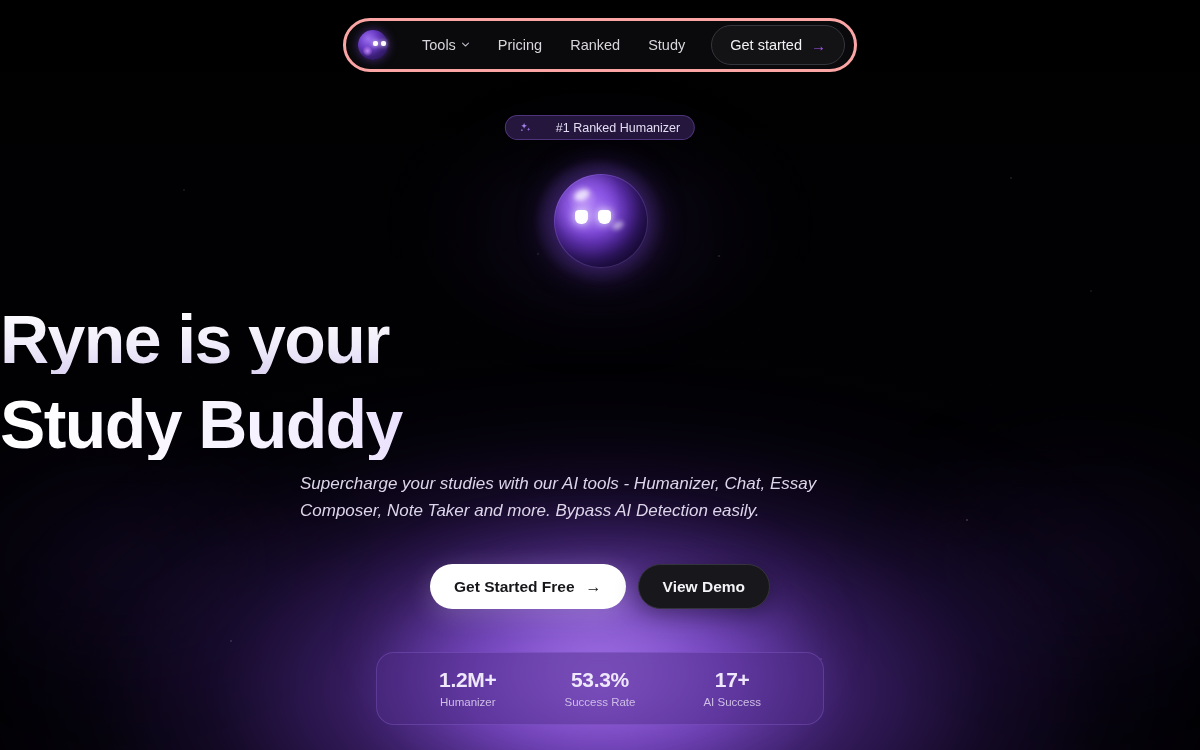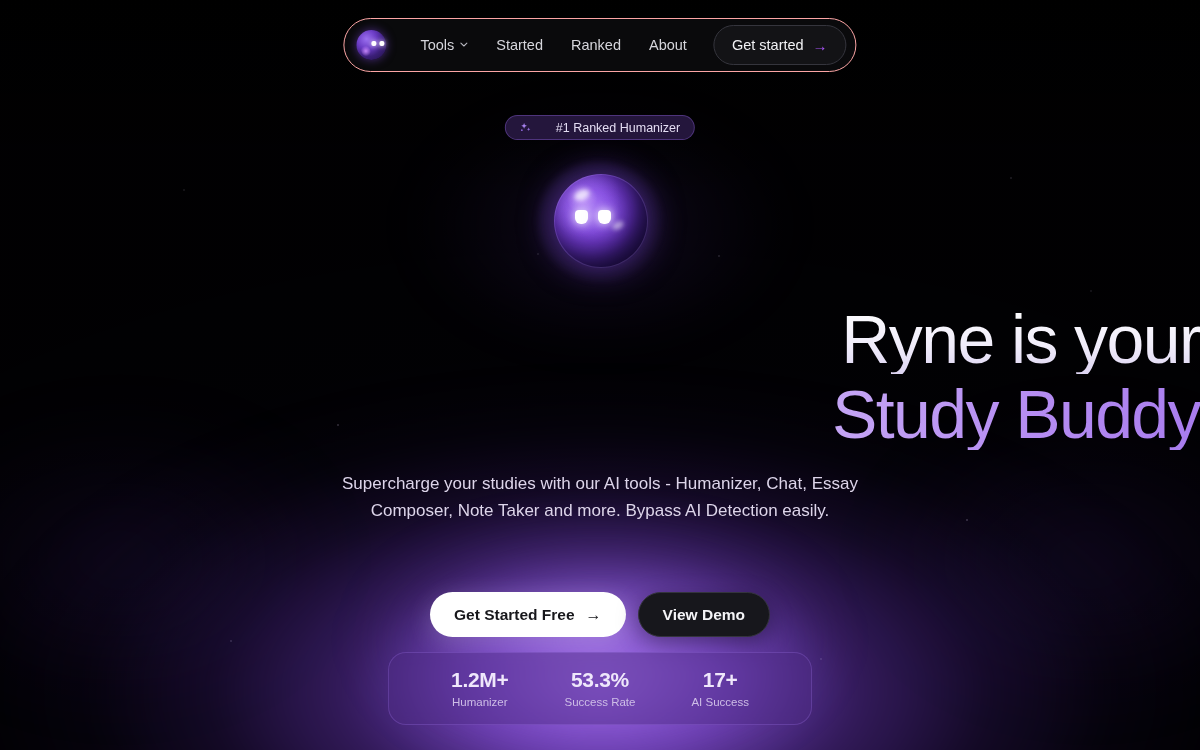--- a/index.html
+++ b/index.html
@@ -92,21 +92,21 @@
   .nav-pill {
     position:absolute;
     left:50%; top:18px;
     transform:translateX(-50%);
     display:flex; align-items:center;
     gap:0;
     height:54px;
     padding:0 9px 0 10px;
     border-radius:28px;
     background:#0a0a0c;
-    border:1px solid #fca5a5;
+    border:3px solid #fca5a5;
     z-index:40;
   }
   .nav-logo {
     width:34px; height:34px;
     margin-right:18px;
     position:relative;
     flex:0 0 auto;
   }
   .orb-sm {
     position:absolute; inset:2px;
@@ -225,53 +225,53 @@
     transform:rotate(-30deg);
   }
   .orb-big .rim {
     position:absolute; inset:0;
     border-radius:50%;
     box-shadow:inset 0 0 0 1px rgba(185,150,255,0.22);
   }
 
   .headline {
     position:absolute; left:0; right:0; top:305px;
-    text-align:right;
+    text-align:left;
     font-size:68px;
-    font-weight:400;
+    font-weight:700;
     line-height:1.02;
     letter-spacing:-1.6px;
   }
   .hl1 {
     display:block;
     background:linear-gradient(180deg,#ffffff 0%,#f0ecfa 60%,#ddd4f2 100%);
     -webkit-background-clip:text; background-clip:text;
     color:transparent;
     text-shadow:none;
   }
   .hl2 {
     display:block;
-    margin-top:6px;
+    margin-top:16px;
     background:linear-gradient(100deg,#ffffff 2%,#f4efff 26%,#cbb0f6 62%,#b58cf2 86%,#a87cee 100%);
     -webkit-background-clip:text; background-clip:text;
     color:transparent;
   }
 
   .subtitle {
     position:absolute; left:50%; top:470px;
     transform:translateX(-50%);
     width:600px;
-    text-align:center;
     color:#ddd5ea;
     font-size:17px;
     line-height:1.6;
+    font-style:italic;
   }
 
   .cta-row {
-    position:absolute; left:50%; top:592px;
+    position:absolute; left:50%; top:564px;
     transform:translateX(-50%);
     display:flex; align-items:center; gap:12px;
   }
   .btn {
     display:flex; align-items:center; justify-content:center; gap:11px;
     height:45px;
     padding:0 24px;
     border-radius:23px;
     font-size:15.5px;
     font-weight:600;
@@ -291,21 +291,21 @@
     color:#f4f4f7;
     border:1px solid #34343d;
     box-shadow:0 6px 22px rgba(0,0,0,0.35);
     align-items:center;
   }
 
   .stats {
     position:absolute; left:50%; top:652px;
     transform:translateX(-50%);
     display:flex; align-items:center;
-    gap:0;
+    gap:12px;
     padding:15px 34px 16px;
     border-radius:18px;
     background:rgba(79,43,134,0.46);
     border:1px solid rgba(168,124,238,0.26);
     backdrop-filter:blur(6px);
     justify-content:flex-end;
   }
   .stat { text-align:center; padding:0 28px; }
   .stat-val {
     font-size:21px;
@@ -359,27 +359,27 @@
     <a class="nav-link">
       <span>Tools</span>
       <span class="chev">
         <svg viewBox="0 0 12 12" width="9" height="9">
             <path d="M2 4.2 L6 8 L10 4.2" fill="none" stroke="#b9b9c2" stroke-width="1.4" stroke-linecap="round" stroke-linejoin="round"></path>
           </svg>
       </span>
     </a>
 
     <a class="nav-link">
-      <span>Started</span>
+      <span>Pricing</span>
     </a>
     <a class="nav-link">
       <span>Ranked</span>
     </a>
     <a class="nav-link">
-      <span>About</span>
+      <span>Study</span>
     </a>
 
     <button class="nav-cta">
       <span>Get started</span>
       <span class="arr">→</span>
     </button>
   </nav>
 
   <section class="hero">
 

